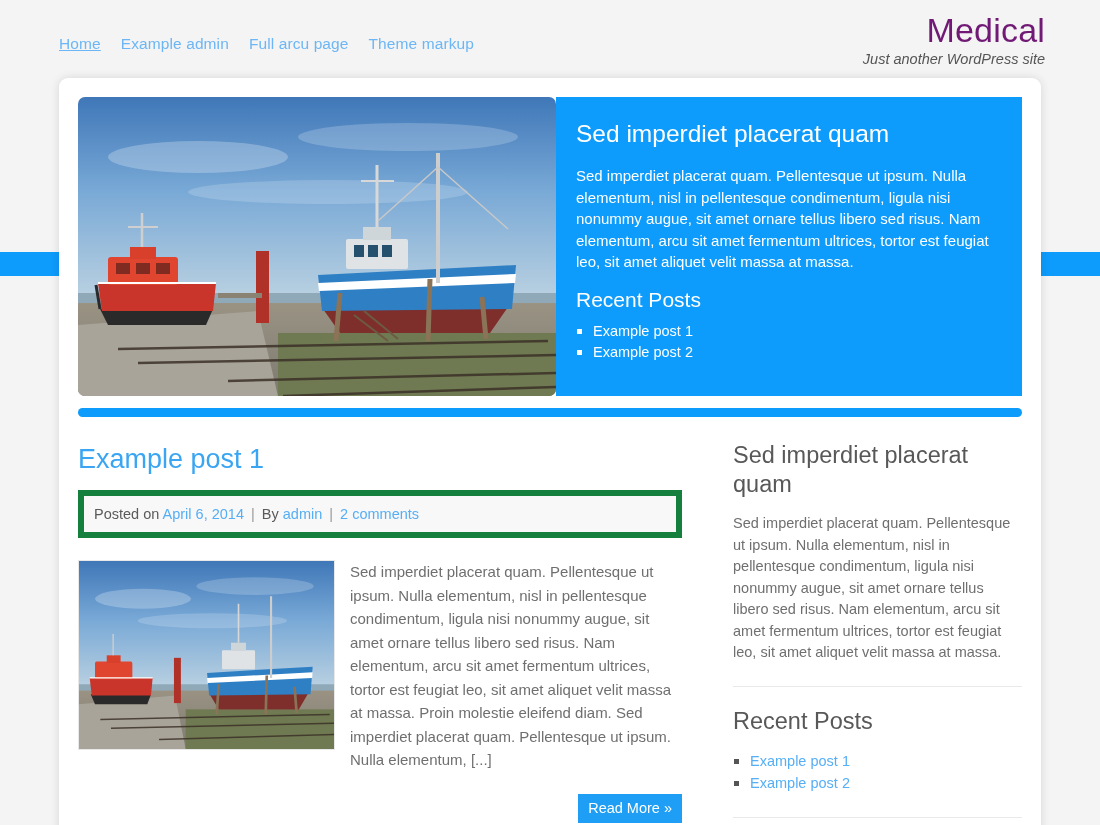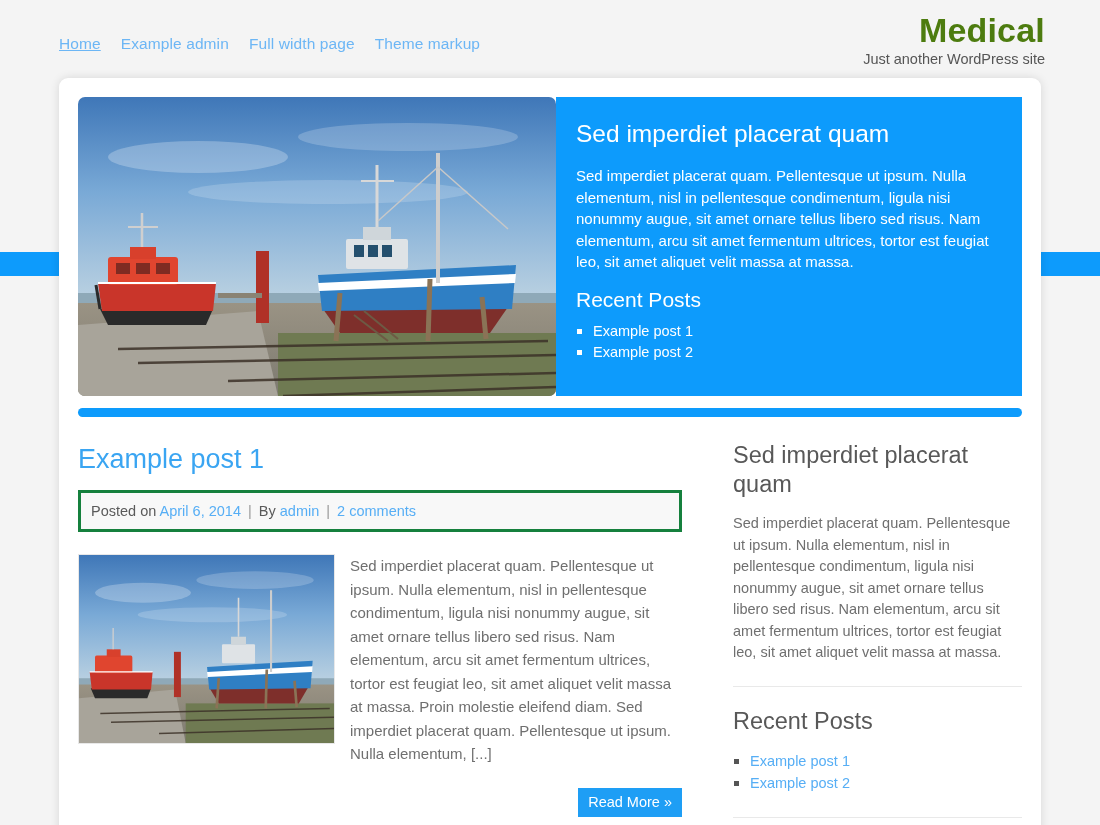--- a/index.html
+++ b/index.html
@@ -61,29 +61,30 @@
     text-decoration: underline;
   }
 
   .brand {
     position: absolute;
     right: 55px;
     top: 10px;
     text-align: right;
   }
   .brand-title {
-    color: #4d7c0f;
+    color: #701a75;
     font-size: 34px;
     line-height: 40px;
-    font-weight: bold;
+    font-weight: normal;
     letter-spacing: .2px;
   }
   .brand-tagline {
     color: #555;
     font-size: 14.5px;
+    font-style: italic;
     line-height: 18px;
     margin-top: 0px;
   }
 
   
   .card {
     position: absolute;
     left: 59px;
     top: 78px;
     width: 982px;
@@ -195,21 +196,21 @@
     line-height: 33px;
     font-weight: normal;
   }
   .post-title a {
     color: #3aa5f2;
     text-decoration: none;
   }
 
   .post-meta {
     background: #f8f8f8;
-    border: 3px solid #15803d;
+    border: 6px solid #15803d;
     padding: 8px 10px;
     font-size: 14.5px;
     color: #5a5a5a;
     line-height: 20px;
     box-sizing: border-box;
   }
   .post-meta a {
     color: #56aef5;
     text-decoration: none;
   }
@@ -310,21 +311,21 @@
 
 <div class="blue-band"></div>
 
 <div class="page">
 
   <header class="site-header">
 
     <nav class="nav">
       <a href="#" class="active">Home</a>
       <a href="#">Example admin</a>
-      <a href="#">Full width page</a>
+      <a href="#">Full arcu page</a>
       <a href="#">Theme markup</a>
     </nav>
 
     <div class="brand">
       <div class="brand-title">Medical</div>
       <div class="brand-tagline">Just another WordPress site</div>
     </div>
 
   </header>
 

